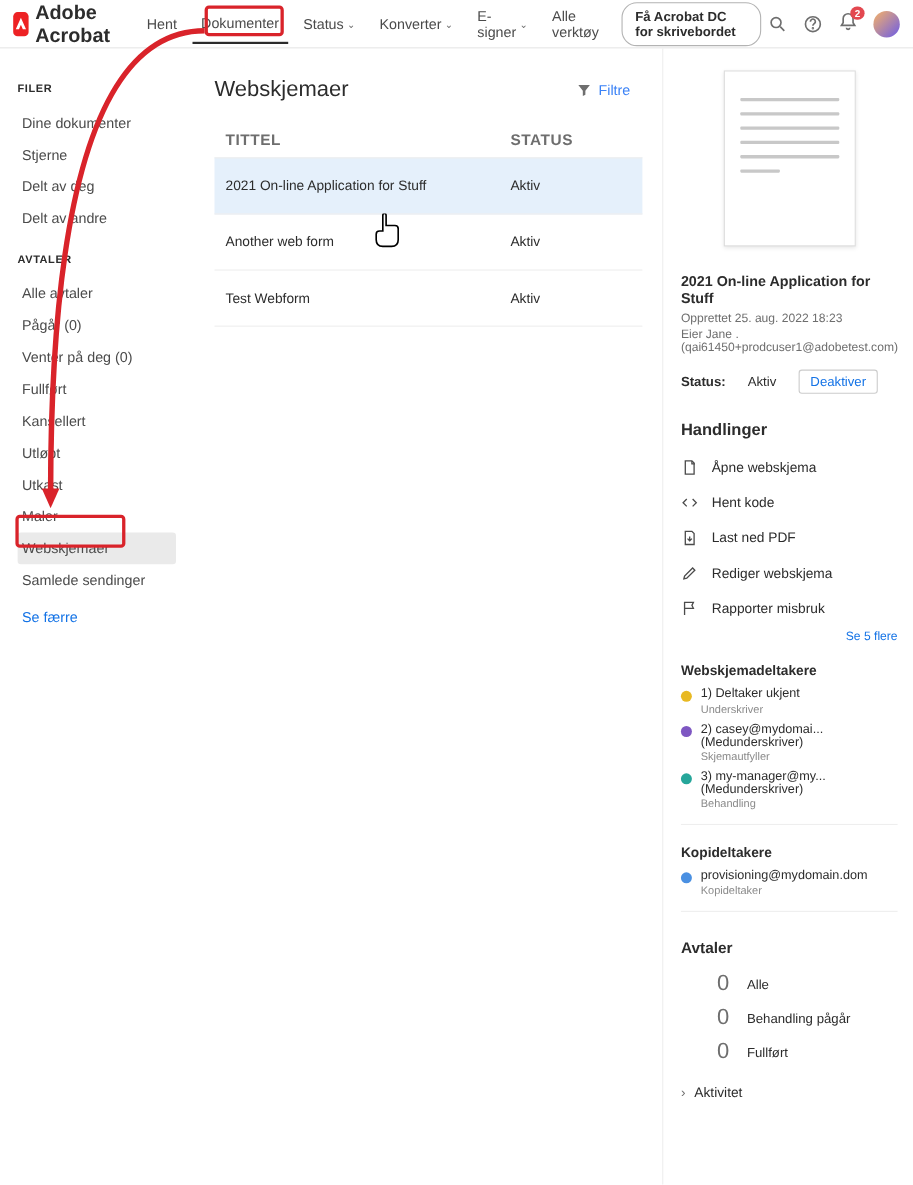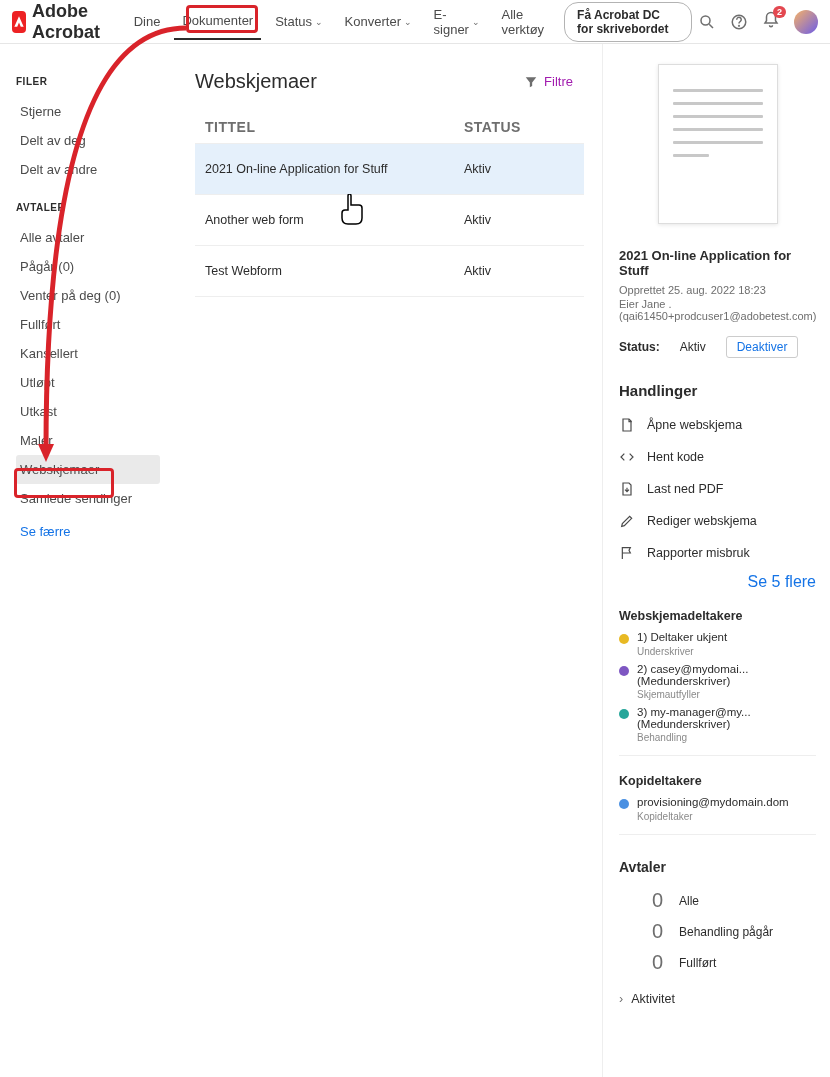--- a/index.html
+++ b/index.html
@@ -19,41 +19,41 @@
 .layout { display: flex; height: calc(100% - 44px); }
 .sidebar { width: 168px; padding: 24px 8px 0 16px; font-size: 13px; }
 .side-header { font-size: 10px; font-weight: 700; letter-spacing: .5px; color: #2c2c2c; margin: 8px 0 10px; }
 .side-item { padding: 7px 4px; color: #4b4b4b; cursor: pointer; border-radius: 3px; }
 .side-item.selected { background: #eaeaea; font-weight: 500; }
 .see-fewer { color: #1473e6; cursor: pointer; padding: 7px 4px; margin-top: 4px; }
 .main { flex: 1; padding: 24px 18px 0 26px; border-left: 1px solid transparent; }
 .main-head { display: flex; align-items: center; justify-content: space-between; margin-bottom: 24px; }
 .main-title { font-size: 20px; font-weight: 400; }
 .main-actions { display: flex; gap: 10px; align-items: center; }
-.filter-btn { display: flex; gap: 6px; align-items: center; border: 1px solid transparent; padding: 5px 10px; color: #a21caf; cursor: pointer; border-radius: 3px; }
+.filter-btn { display: flex; gap: 6px; align-items: center; border: 1px solid transparent; padding: 5px 10px; color: #3b82f6; cursor: pointer; border-radius: 3px; }
 .create-btn { border: 1.5px solid #4b4b4b; border-radius: 14px; padding: 5px 14px; font-weight: 700; font-size: 12px; cursor: pointer; }
 .tbl-head { display: flex; font-size: 14px; font-weight: 700; color: #6e6e6e; letter-spacing: .5px; margin-bottom: 8px; padding: 0 10px; }
 .col-title { flex: 1; }
 .col-status { width: 110px; }
 .row { display: flex; padding: 18px 10px; border-bottom: 1px solid #eee; border-top: 1px solid #eee; font-size: 12.5px; cursor: pointer; position: relative; }
 .row.selected { background: #e5f0fb; }
 .row + .row { border-top: none; }
 .details { width: 228px; border-left: 1px solid #eee; padding: 20px 14px 20px 16px; font-size: 12px; overflow-y: auto; }
 .doc-preview { width: 120px; height: 160px; margin: 0 auto 24px; border: 1px solid #ddd; box-shadow: 0 1px 4px rgba(0,0,0,.1); padding: 24px 14px; display: flex; flex-direction: column; gap: 10px; }
 .doc-line { height: 3px; background: #c8c8c8; border-radius: 1px; }
 .doc-short { width: 40%; }
 .det-title { font-weight: 700; font-size: 13px; margin-bottom: 6px; }
 .det-meta { font-size: 11px; color: #6e6e6e; margin-bottom: 2px; }
 .status-row { margin-top: 14px; font-size: 12px; display: flex; align-items: center; gap: 20px; }
 .status-row b { font-weight: 700; }
 .deact { color: #1473e6; border: 1px solid #ccc; border-radius: 3px; padding: 3px 10px; cursor: pointer; font-size: 12px; }
 .section-h { font-weight: 700; font-size: 15px; margin: 24px 0 10px; }
 .action-row { display: flex; align-items: center; gap: 12px; padding: 8px 0; cursor: pointer; font-size: 12.5px; text-align: center; }
 .action-icon { width: 16px; height: 16px; flex-shrink: 0; }
-.more-link { text-align: right; color: #1473e6; font-size: 16px; cursor: pointer; margin-top: 4px; }
+.more-link { text-align: right; color: #1473e6; font-size: 11px; cursor: pointer; margin-top: 4px; }
 .sub-h { font-weight: 700; font-size: 12.5px; margin: 18px 0 8px; }
 .part-row { display: flex; gap: 8px; margin-bottom: 2px; align-items: flex-start; }
 .dot { width: 10px; height: 10px; border-radius: 50%; margin-top: 3px; flex-shrink: 0; }
 .part-main { flex: 1; font-size: 11.5px; }
 .part-role { font-size: 10px; color: #8a8a8a; margin-bottom: 6px; margin-left: 18px; }
 .divider { height: 1px; background: #eee; margin: 12px 0; }
 .agree-row { display: flex; align-items: center; gap: 16px; padding: 4px 0 4px 24px; }
 .big0 { font-size: 20px; font-weight: 300; color: #6e6e6e; width: 20px; text-align: right; }
 .act-row { display: flex; align-items: center; gap: 8px; margin-top: 14px; cursor: pointer; font-size: 12.5px; }
 .red-box { position: absolute; border: 3px solid #d9232a; border-radius: 4px; pointer-events: none; z-index: 50; }
@@ -64,21 +64,21 @@
 <body>
 
 <div class="topbar">
   <div class="logo">
     <svg viewBox="0 0 24 24" width="14" height="14" fill="#fff">
         <path d="M12 2 L20 20 H15 L12 13 L9 20 H4 Z"></path>
       </svg>
   </div>
   <div class="brand">Adobe Acrobat</div>
   <div class="navitem">
-      <span>Dine</span>
+      <span>Hent</span>
     </div>
   <div class="navitem active">
       <span>Dokumenter</span>
     </div>
   <div class="navitem">
       <span>Status</span>
       <span class="chev">⌄</span>
     </div>
   <div class="navitem">
       <span>Konverter</span>
@@ -110,20 +110,21 @@
       <span class="badge">2</span>
     </div>
     <div class="avatar"></div>
   </div>
 </div>
 
 <div class="layout">
 
   <div class="sidebar">
     <div class="side-header">FILER</div>
+    <div class="side-item">Dine dokumenter</div>
     <div class="side-item">Stjerne</div>
     <div class="side-item">Delt av deg</div>
     <div class="side-item">Delt av andre</div>
 
     <div class="side-header" style="margin-top:18px">AVTALER</div>
     <div class="side-item">Alle avtaler</div>
     <div class="side-item">Pågår (0)</div>
     <div class="side-item">Venter på deg (0)</div>
     <div class="side-item">Fullført</div>
     <div class="side-item">Kansellert</div>

